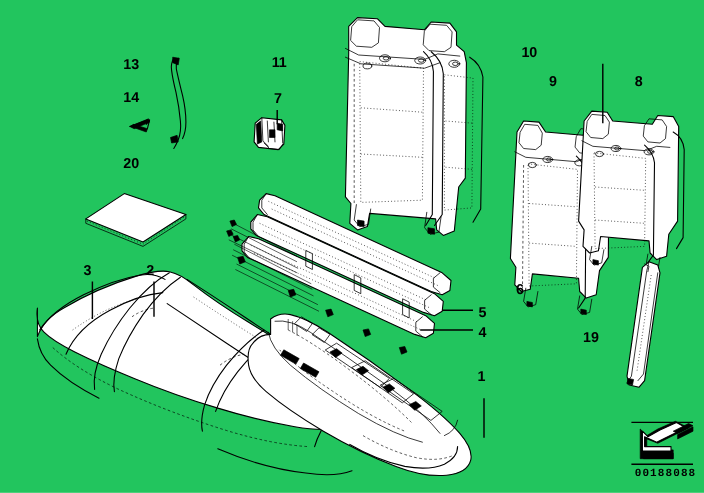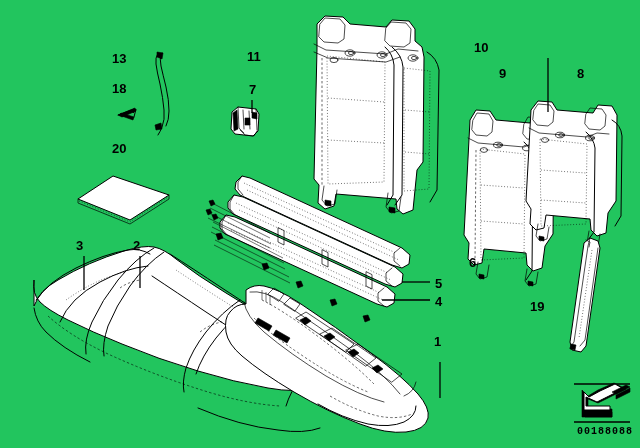--- a/index.html
+++ b/index.html
@@ -284,21 +284,21 @@
       <path class="solidfill" d="M582 390 l6 6 l10 -6 l16 -7 l12 6 l-12 6 l-16 8 l-10 -4 l0 10 l24 0 l0 8 l-30 0 z"></path>
       <path class="white" d="M584 392 l5 5 l11 -6 l15 -7 l9 5 l-11 5 l-16 8 l-11 -5 l0 9 l24 0 l0 4 l-26 0 z"></path>
       <path class="solidfill" d="M585 412 l27 0 l0 5 l-27 0 z"></path>
       <path class="solidfill" d="M612 392 l14 -7 l4 2 l-14 7 z"></path>
       <path class="solidfill" d="M616 395 l14 -7 l0 4 l-14 7 z"></path>
     </g>
 
   </svg>
 
   <div class="lbl" style="left:112px;top:52px;">13</div>
-  <div class="lbl" style="left:112px;top:82px;">18</div>
+  <div class="lbl" style="left:112px;top:82px;">14</div>
   <div class="lbl" style="left:112px;top:142px;">20</div>
 
   <div class="lbl" style="left:247px;top:50px;">11</div>
   <div class="lbl" style="left:249px;top:83px;">7</div>
 
   <div class="lbl" style="left:474px;top:41px;">10</div>
   <div class="lbl" style="left:499px;top:67px;">9</div>
   <div class="lbl" style="left:577px;top:67px;">8</div>
 
   <div class="lbl" style="left:76px;top:239px;">3</div>

